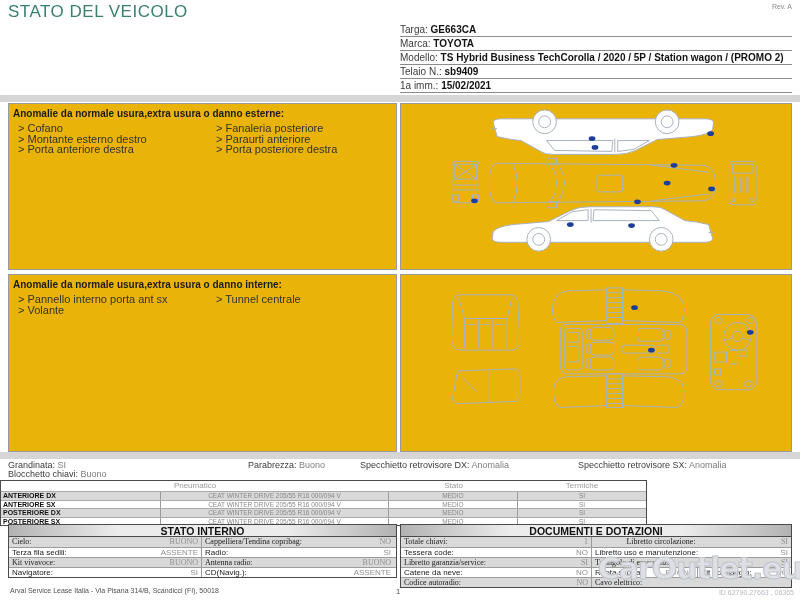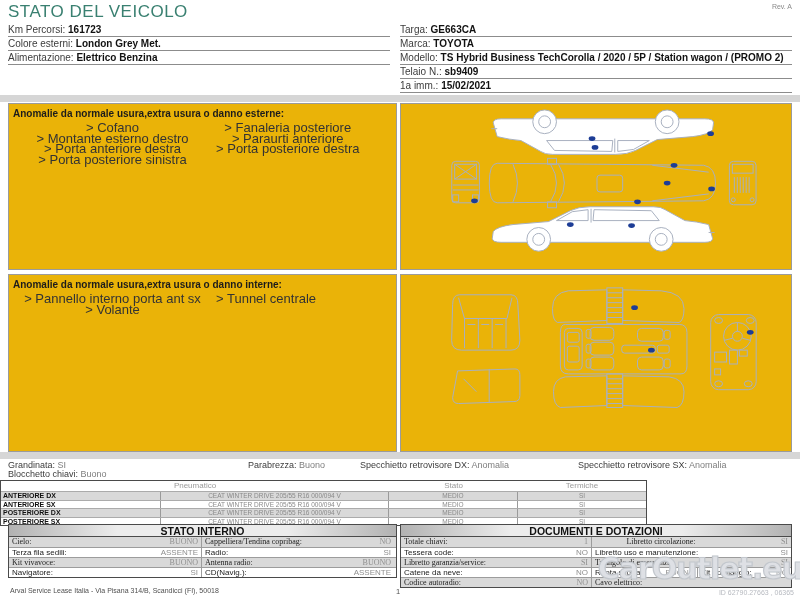--- a/index.html
+++ b/index.html
@@ -19,21 +19,21 @@
 
   .band { position:absolute; left:0; width:800px; height:7px; background:#d6d6d6; }
   .band1 { top:95px; } .band2 { top:452px; }
 
   .abox { position:absolute; border:1px solid #9b9b9b; background:#eab308; }
   #ext-text { left:8px;  top:103px; width:389px; height:167px; }
   #ext-diag { left:400px; top:103px; width:392px; height:167px; }
   #int-text { left:8px;  top:274px; width:389px; height:178px; }
   #int-diag { left:400px; top:274px; width:392px; height:178px; }
   .ahead { font-size:10px; font-weight:bold; color:#1c1c1c; padding:4px 0 4px 4px; }
-  .acols { display:flex; font-size:13px; color:#333;text-align:center; }
+  .acols { display:flex; font-size:11px; color:#333; }
   .acols ul { list-style:none; padding-left:9px; }
   .acols ul:first-child { width:198px; }
   .acols li { line-height:10.5px; white-space:nowrap; }
   .acols li::before { content:"> "; }
   #ext-diag svg, #int-diag svg { width:100%; height:100%; display:block; }
 
   .sum { position:absolute; font-size:9px; white-space:nowrap; }
   .slbl { color:#3c3c3c; } .sval { color:#7e7e7e; }
 
   .ttable { position:absolute; top:480px; border:1px solid #4a4a4a; background:#fff; }
@@ -71,43 +71,37 @@
                font-family:"DejaVu Sans", sans-serif; letter-spacing:-1px; }
 </style>
 </head>
 <body>
 
 <div class="page">
 
   <div class="rev">Rev. A</div>
   <div class="title">STATO DEL VEICOLO</div>
 
-  <div class="info" id="info-left">
-      <div class="irow"><span class="ilbl">Km Percorsi: </span><span class="ival">161723</span></div>
-      <div class="irow"><span class="ilbl">Colore esterni: </span><span class="ival">London Grey Met.</span></div>
-      <div class="irow"><span class="ilbl">Alimentazione: </span><span class="ival">Elettrico Benzina</span></div>
-    </div>
   <div class="info" id="info-right">
       <div class="irow"><span class="ilbl">Targa: </span><span class="ival">GE663CA</span></div>
       <div class="irow"><span class="ilbl">Marca: </span><span class="ival">TOYOTA</span></div>
       <div class="irow"><span class="ilbl">Modello: </span><span class="ival">TS Hybrid Business TechCorolla / 2020 / 5P / Station wagon / (PROMO 2)</span></div>
       <div class="irow"><span class="ilbl">Telaio N.: </span><span class="ival">sb9409</span></div>
       <div class="irow"><span class="ilbl">1a imm.: </span><span class="ival">15/02/2021</span></div>
     </div>
 
   <div class="band band1"></div>
 
   <div class="abox" id="ext-text">
     <div class="ahead">Anomalie da normale usura,extra usura o danno esterne:</div>
     <div class="acols">
       <ul id="ext-col1">
           <li>Cofano</li>
           <li>Montante esterno destro</li>
           <li>Porta anteriore destra</li>
-          <li>Porta posteriore sinistra</li>
         </ul>
       <ul id="ext-col2">
           <li>Fanaleria posteriore</li>
           <li>Paraurti anteriore</li>
           <li>Porta posteriore destra</li>
         </ul>
     </div>
   </div>
 
   <div class="abox" id="ext-diag">

